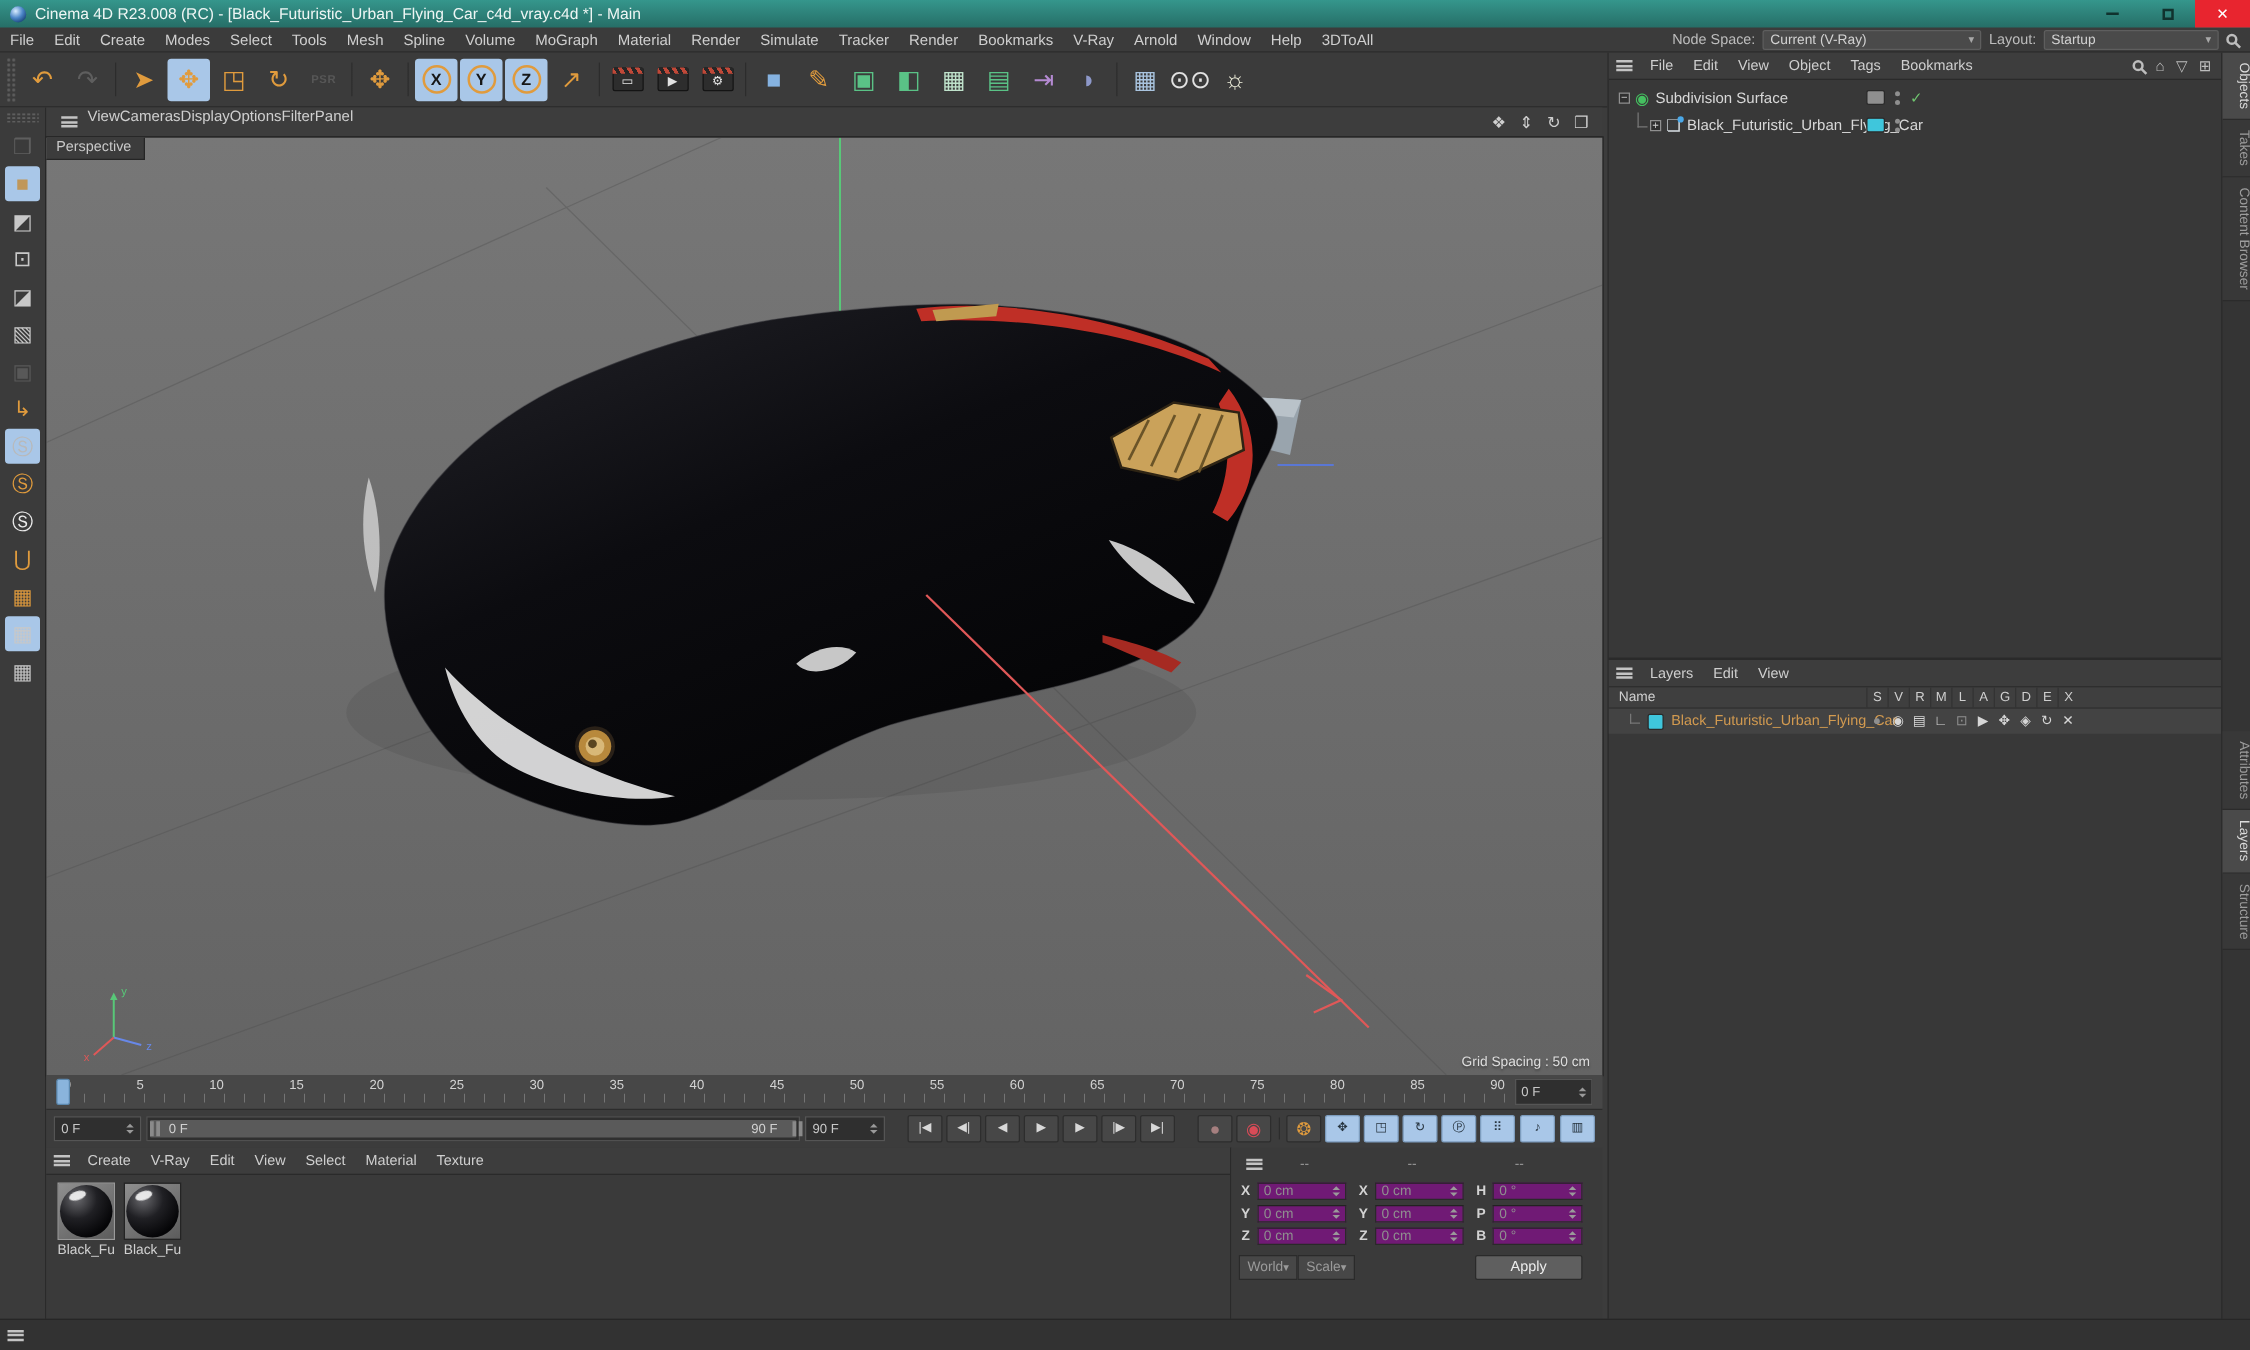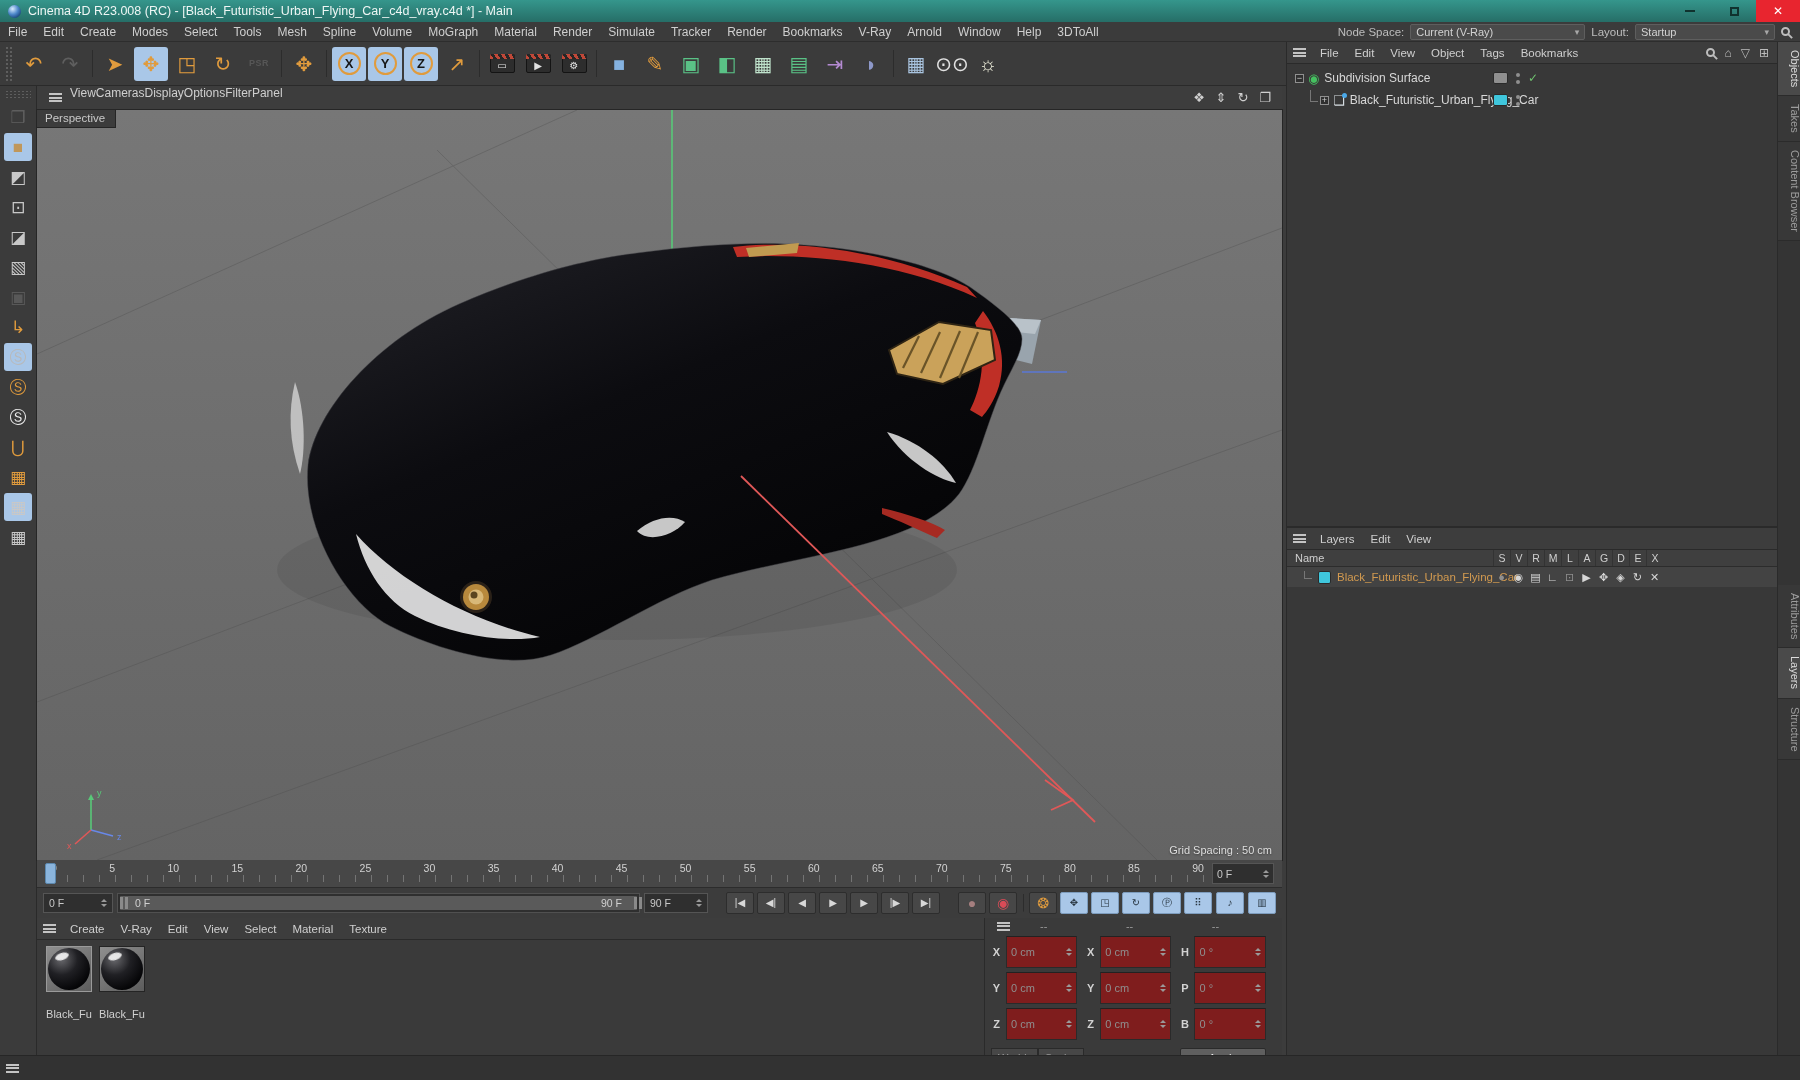--- a/index.html
+++ b/index.html
@@ -119,29 +119,29 @@
   .panel-menu{height:22px;background:#3d3d3d;border-bottom:1px solid #2a2a2a;display:flex;align-items:center;font-size:11.5px}
   .mats{display:flex;gap:5px;padding:6px 0 0 8px}
   .mat{width:48px;display:flex;flex-direction:column;align-items:center}
   .mat .ball{width:46px;height:46px;background:linear-gradient(145deg,#8f8f8f,#5c5c5c);
     border:1px solid #242424;position:relative;overflow:hidden}
   .mat.active .ball{border-color:#9a9a9a}
   .mat .ball::before{content:'';position:absolute;inset:1px;border-radius:50%;
     background:radial-gradient(circle at 32% 26%,#6a6a6e 0%,#202024 38%,#050507 75%)}
   .mat .ball::after{content:'';position:absolute;left:8px;top:6px;width:14px;height:7px;border-radius:50%;
     background:rgba(255,255,255,.85);transform:rotate(-18deg);filter:blur(.5px)}
-  .mat .mlabel{font-size:11px;color:#d0d0d0;margin-top:16px;max-width:48px;overflow:hidden;white-space:nowrap}
+  .mat .mlabel{font-size:11px;color:#d0d0d0;margin-top:2px;max-width:48px;overflow:hidden;white-space:nowrap}
 
   .coords{flex:1;background:#3a3a3a;display:flex;flex-direction:column;padding:2px 8px 6px 6px}
   .coords .hdr{display:flex;align-items:center;height:22px;color:#9a9a9a;font-size:11px}
   .coords .hdr .h3{width:33.3%;padding-left:24px}
   .crow{display:flex;align-items:center;margin-top:4px}
   .cgrp{width:33.3%;display:flex;align-items:center;gap:4px;padding-right:8px}
   .cgrp .cl{width:11px;font-size:11px;font-weight:bold;color:#d2d2d2;text-align:center}
-  .cfield{flex:1;height:32px;background:#7f1d1d;border:1px solid #2a2a2a;border-top-color:#222;
+  .cfield{flex:1;height:14px;background:#701a75;border:1px solid #2a2a2a;border-top-color:#222;
     display:flex;align-items:center;padding:0 4px;font-size:11px;color:#8f8f8f}
   .cfoot{display:flex;align-items:flex-start;margin-top:8px}
   .cfoot .slot{width:33.3%;padding-right:8px;display:flex}
   .csel{flex:1;height:20px;background:#474747;border:1px solid #2a2a2a;display:flex;align-items:center;
     padding:0 6px;font-size:11px;color:#9a9a9a}
   .csel .chev{margin-left:auto;font-size:9px;color:#9a9a9a}
   .applybtn{flex:1;height:20px;background:#5f5f5f;border:1px solid #2a2a2a;border-radius:2px;
     display:flex;align-items:center;justify-content:center;font-size:11.5px;color:#ededed}
 
   

